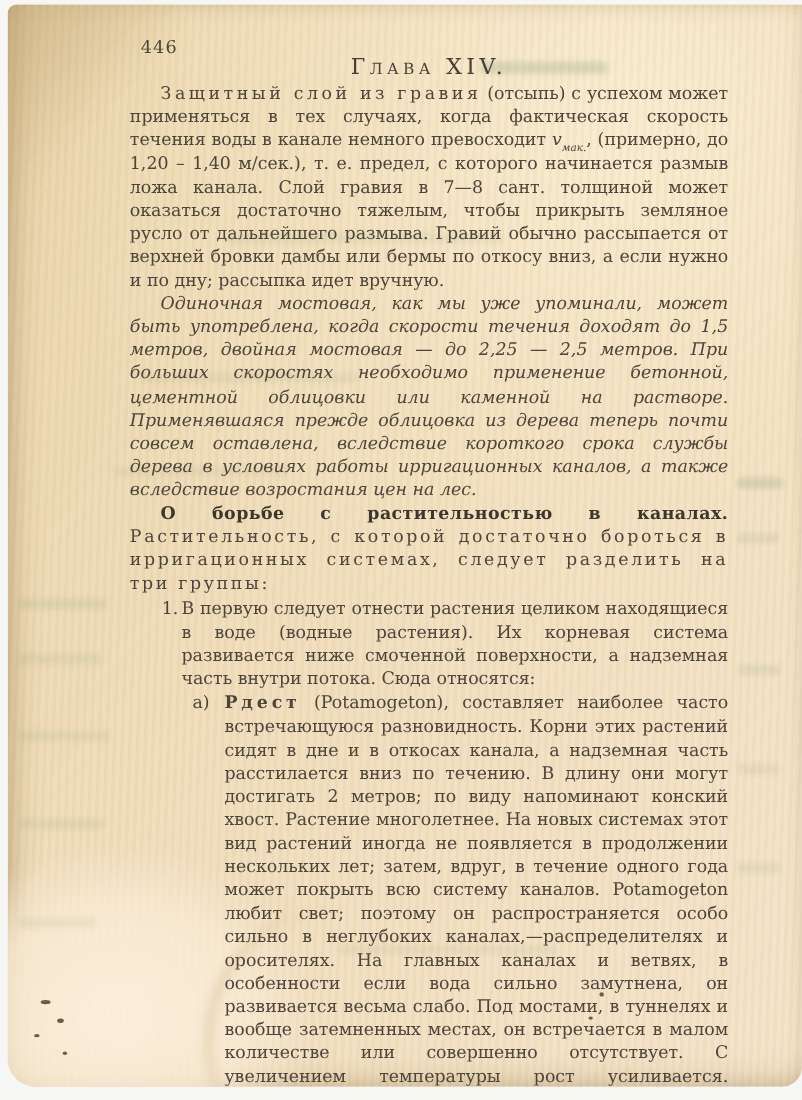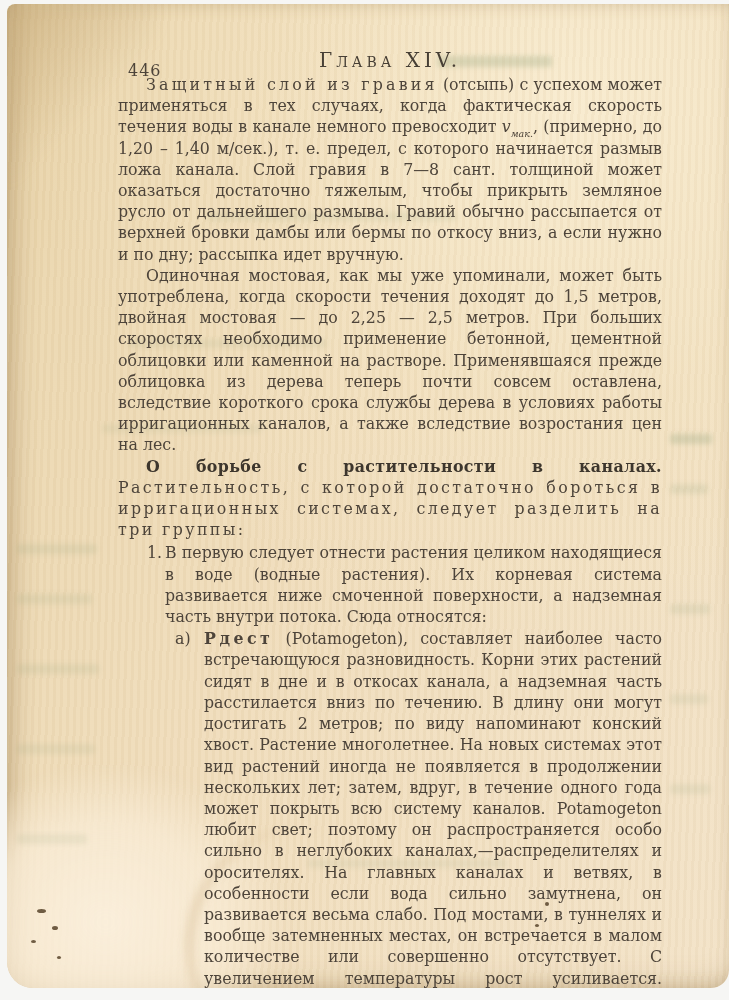--- a/index.html
+++ b/index.html
@@ -47,29 +47,29 @@
   .bleed {
     position:absolute; background:rgba(142,160,122,0.28);
     filter:blur(2.5px); border-radius:3px; pointer-events:none;
   }
   .content {
     position:absolute; left:111px; top:0; width:544px; height:100%;
     color:#4d443a; font-size:15.8px; line-height:21.2px;
   }
   .header-row { position:relative; padding-top:46px; height:70px; }
   .page-number {
-    position:absolute; left:10px; top:56px; font-size:16px; letter-spacing:1px;
+    position:absolute; left:10px; top:28px; font-size:16px; letter-spacing:1px;
   }
   .chapter-header {
     text-align:center; font-size:20px; letter-spacing:4px;
     font-variant:small-caps; color:#473f35;
   }
   p.para { margin:0; text-align:justify; }
   .indent { text-indent:28px; }
-  .mt20 { margin-top:18px; } .mt5 { margin-top:5px; } .mt16 { margin-top:15px; }
+  .mt20 { margin-top:18px; } .mt5 { margin-top:5px;font-style:italic; } .mt16 { margin-top:15px; }
   .sp-lead { letter-spacing:3.2px; }
   .sp-wide { letter-spacing:2.4px; }
   .sp-term { letter-spacing:3.5px;font-weight:bold; }
   .bold { font-weight:bold; color:#3d362d; letter-spacing:0.4px; }
   .var-v { font-style:italic; }
   sub.var-sub { font-size:9.5px; font-style:italic; line-height:0;margin-top:44px; }
   .numlist { display:flex; margin:2px 0 0 29px; }
   .li-num { flex:0 0 18px; }
   .li-body { flex:1; margin:0; text-align:justify; }
   .sublist { display:flex; margin:1px 0 0 57px; }
@@ -111,21 +111,21 @@
 
     <div class="header-row">
       <span class="page-number">446</span>
       <div class="chapter-header">Глава XIV.</div>
     </div>
 
     <p class="para indent mt20"><span class="sp-lead">Защитный слой из гравия</span><span> (отсыпь) с успехом может применяться в тех случаях, когда фактическая скорость течения воды в канале немного превосходит </span><span class="var-v">v</span><sub class="var-sub">мак.</sub><span>, (примерно, до 1,20 – 1,40 м/сек.), т. е. предел, с которого начинается размыв ложа канала. Слой гравия в 7—8 сант. толщиной может оказаться достаточно тяжелым, чтобы прикрыть земляное русло от дальнейшего размыва. Гравий обычно рассыпается от верхней бровки дамбы или бермы по откосу вниз, а если нужно и по дну; рассыпка идет вручную.</span></p>
 
     <p class="para indent mt5">Одиночная мостовая, как мы уже упоминали, может быть употреблена, когда скорости течения доходят до 1,5 метров, двойная мостовая — до 2,25 — 2,5 метров. При больших скоростях необходимо применение бетонной, цементной облицовки или каменной на растворе. Применявшаяся прежде облицовка из дерева теперь почти совсем оставлена, вследствие короткого срока службы дерева в условиях работы ирригационных каналов, а также вследствие возростания цен на лес.</p>
 
-    <p class="para indent mt16"><span class="bold">О борьбе с растительности в каналах.</span><span class="sp-wide"> Растительность, с которой достаточно бороться в ирригационных системах, следует разделить на три группы:</span></p>
+    <p class="para indent mt16"><span class="bold">О борьбе с растительностью в каналах.</span><span class="sp-wide"> Растительность, с которой достаточно бороться в ирригационных системах, следует разделить на три группы:</span></p>
 
     <div class="numlist">
       <span class="li-num">1.</span>
       <p class="li-body">В первую следует отнести растения целиком находящиеся в воде (водные растения). Их корневая система развивается ниже смоченной поверхности, а надземная часть внутри потока. Сюда относятся:</p>
     </div>
 
     <div class="sublist">
       <span class="li-marker">а)</span>
       <p class="li-body"><span class="sp-term">Рдест</span><span> (Potamogeton), составляет наиболее часто встречающуюся разновидность. Корни этих растений сидят в дне и в откосах канала, а надземная часть расстилается вниз по течению. В длину они могут достигать 2 метров; по виду напоминают конский хвост. Растение многолетнее. На новых системах этот вид растений иногда не появляется в продолжении нескольких лет; затем, вдруг, в течение одного года может покрыть всю систему каналов. Potamogeton любит свет; поэтому он распространяется особо сильно в неглубоких каналах,—распределителях и оросителях. На главных каналах и ветвях, в особенности если вода сильно замутнена, он развивается весьма слабо. Под мостами, в туннелях и вообще затемненных местах, он встречается в малом количестве или совершенно отсутствует. С увеличением температуры рост усиливается. Быстрота роста может доходить до 15 сантиметров в день. Большое количество этих растений может значительно сократить пропускную способность канала, что создает необходимость или уменьшить рабочий расход, или увеличить глубину, или освободить канал от растительности. Существуют примеры, когда сильное развитие растительности уменьшало пропускную способность канала на 50⁰/₀. В течении одного оросительного сезона приходится от одного до трех раз, а иногда и до</span></p>
     </div>

